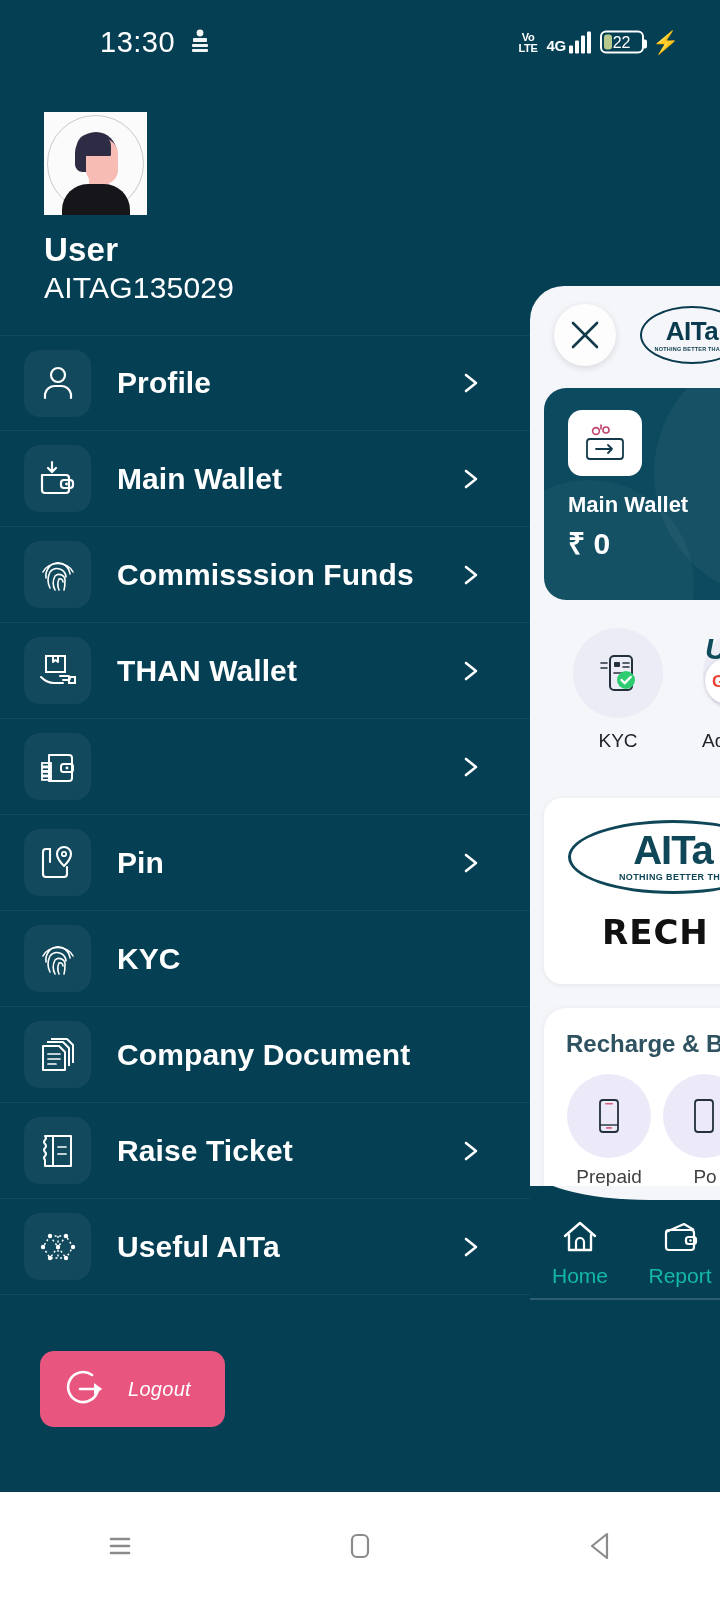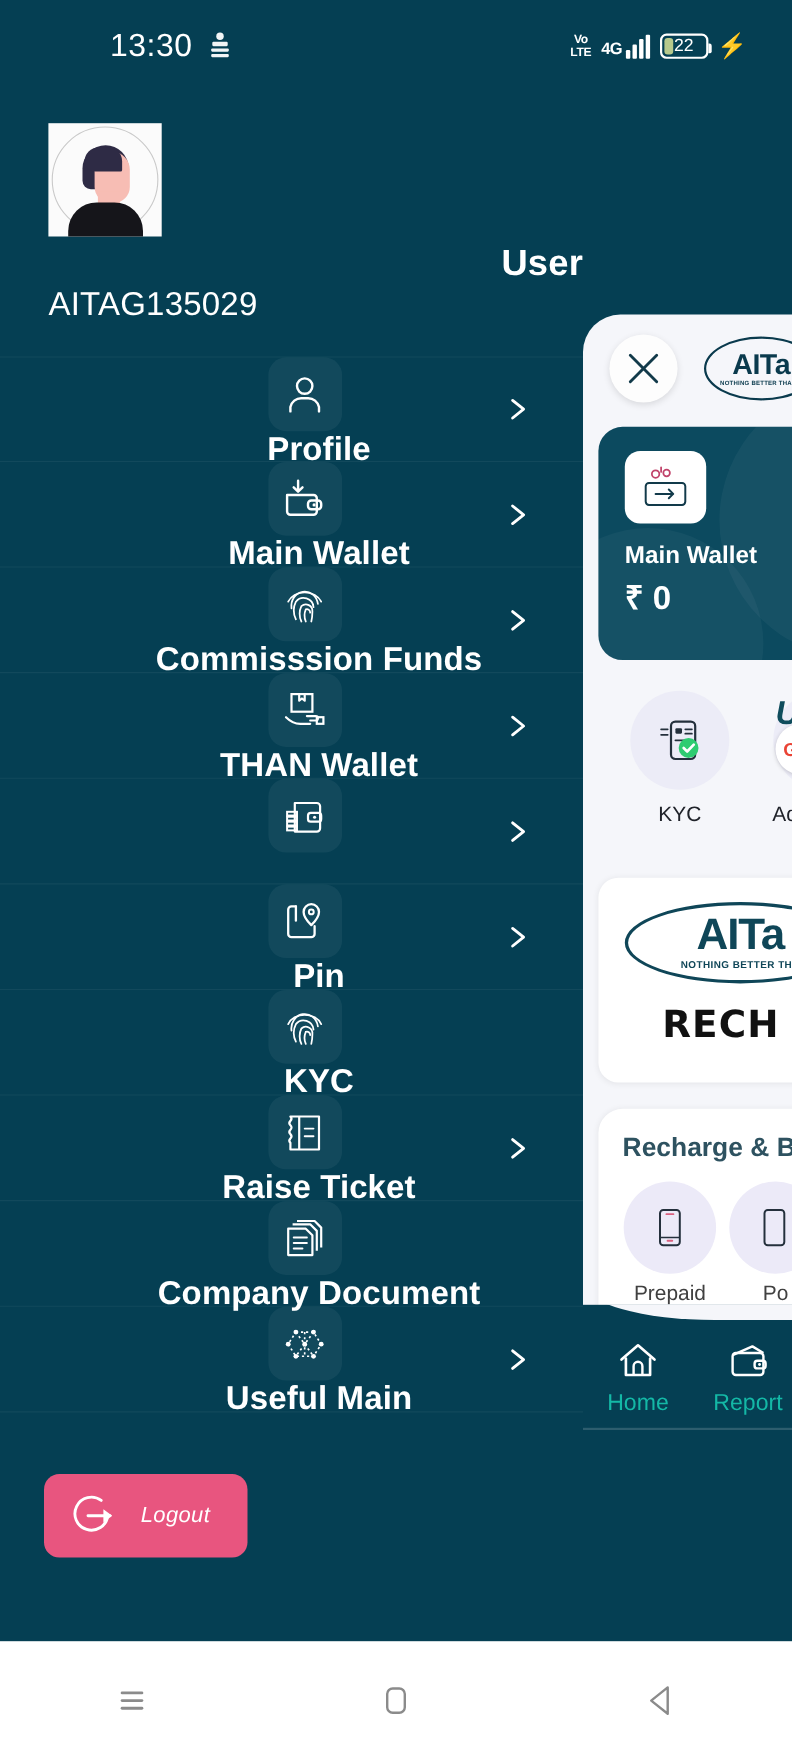--- a/index.html
+++ b/index.html
@@ -87,35 +87,33 @@
   }
   #avatar .neck {
     position:absolute; left:45px; top:62px; width:20px; height:16px;
     background:#f7bdb4;
   }
   #avatar .body {
     position:absolute; left:18px; top:72px; width:68px; height:40px;
     background:#15151a; border-radius:26px 26px 0 0;
   }
   #uname {
-    margin-top: 5px; font-size: 33px; font-weight: 700; color:#fff;
+    margin-top: 16px; font-size: 33px; font-weight: 700; color:#fff;
     letter-spacing:.2px;
-    text-align:right;
   }
   #ucode {
     margin-top: 2px; font-size: 30px; font-weight: 400; color:#fff;
     letter-spacing:.2px;
   }
 
   #menu { margin-top: 30px; }
   .mi {
     position: relative; display: flex; align-items: center;
     height: 96px; padding-left: 24px;
     border-bottom: 1px solid rgba(255,255,255,.055);
-    flex-direction: column;
   }
   .mi:first-child { border-top: 1px solid rgba(255,255,255,.055); }
   .mi-tile {
     width: 67px; height: 67px; border-radius: 16px;
     background: rgba(255,255,255,.055);
     display:flex; align-items:center; justify-content:center;
     flex: 0 0 auto;
   }
   .mi-tile svg { width: 42px; height: 42px; display:block; }
   .mi-label {
@@ -612,72 +610,72 @@
             </g>
           </svg>
         </div>
         <div class="mi-label">KYC</div>
 
       </div>
 
       <div class="mi">
         <div class="mi-tile">
           <svg viewBox="0 0 42 42">
-            <path d="M8 6 q2 2 0 4 q-2 2 0 4 q2 2 0 4 q-2 2 0 4 q2 2 0 4 q-2 2 0 4 V36 h26 V6 z" fill="none" stroke="#fff" stroke-width="2" stroke-linejoin="round"></path>
-            <line x1="16" y1="6" x2="16" y2="36" stroke="#fff" stroke-width="2"></line>
-            <g stroke="#fff" stroke-width="1.7" stroke-linecap="round">
-              <line x1="21" y1="17" x2="29" y2="17"></line>
-              <line x1="21" y1="24" x2="29" y2="24"></line>
-            </g>
-          </svg>
-        </div>
-        <div class="mi-label">Raise Ticket</div>
-        <div class="mi-chev">
-          <svg viewBox="0 0 22 22">
-              <path d="M6 3 L16 11 L6 19" fill="none" stroke="#fff" stroke-width="2.6" stroke-linecap="round" stroke-linejoin="round"></path>
-            </svg>
-        </div>
-      </div>
-
-      <div class="mi">
-        <div class="mi-tile">
-          <svg viewBox="0 0 42 42">
             <path d="M6 12 h16 l6 6 v18 H6 z" fill="none" stroke="#fff" stroke-width="2" stroke-linejoin="round"></path>
             <path d="M10 8 h16 l6 6 v18" fill="none" stroke="#fff" stroke-width="2" stroke-linejoin="round"></path>
             <path d="M14 5 h16 l6 6 v18" fill="none" stroke="#fff" stroke-width="2" stroke-linejoin="round"></path>
             <g stroke="#fff" stroke-width="1.7" stroke-linecap="round">
               <line x1="11" y1="20" x2="23" y2="20"></line>
               <line x1="11" y1="25" x2="23" y2="25"></line>
               <line x1="11" y1="30" x2="19" y2="30"></line>
             </g>
           </svg>
         </div>
         <div class="mi-label">Company Document</div>
 
+      </div>
+
+      <div class="mi">
+        <div class="mi-tile">
+          <svg viewBox="0 0 42 42">
+            <path d="M8 6 q2 2 0 4 q-2 2 0 4 q2 2 0 4 q-2 2 0 4 q2 2 0 4 q-2 2 0 4 V36 h26 V6 z" fill="none" stroke="#fff" stroke-width="2" stroke-linejoin="round"></path>
+            <line x1="16" y1="6" x2="16" y2="36" stroke="#fff" stroke-width="2"></line>
+            <g stroke="#fff" stroke-width="1.7" stroke-linecap="round">
+              <line x1="21" y1="17" x2="29" y2="17"></line>
+              <line x1="21" y1="24" x2="29" y2="24"></line>
+            </g>
+          </svg>
+        </div>
+        <div class="mi-label">Raise Ticket</div>
+        <div class="mi-chev">
+          <svg viewBox="0 0 22 22">
+              <path d="M6 3 L16 11 L6 19" fill="none" stroke="#fff" stroke-width="2.6" stroke-linecap="round" stroke-linejoin="round"></path>
+            </svg>
+        </div>
       </div>
 
       <div class="mi">
         <div class="mi-tile">
           <svg viewBox="0 0 42 42">
             <g stroke="#fff" stroke-width="1.5" stroke-dasharray="2 2.6" fill="none">
               <path d="M13 10 L29 10 L36 21 L29 32 L13 32 L6 21 Z"></path>
               <path d="M13 10 L29 32 M29 10 L13 32 M21 10 L21 32"></path>
             </g>
             <g fill="#fff">
               <circle cx="13" cy="10" r="2.2"></circle>
                 <circle cx="29" cy="10" r="2.2"></circle>
               <circle cx="36" cy="21" r="2.2"></circle>
                 <circle cx="6" cy="21" r="2.2"></circle>
               <circle cx="13" cy="32" r="2.2"></circle>
                 <circle cx="29" cy="32" r="2.2"></circle>
               <circle cx="21" cy="21" r="2.2"></circle>
             </g>
           </svg>
         </div>
-        <div class="mi-label">Useful Main</div>
+        <div class="mi-label">Useful AITa</div>
         <div class="mi-chev">
           <svg viewBox="0 0 22 22">
               <path d="M6 3 L16 11 L6 19" fill="none" stroke="#fff" stroke-width="2.6" stroke-linecap="round" stroke-linejoin="round"></path>
             </svg>
         </div>
       </div>
 
     </div>
 
     <div id="logout-wrap">

